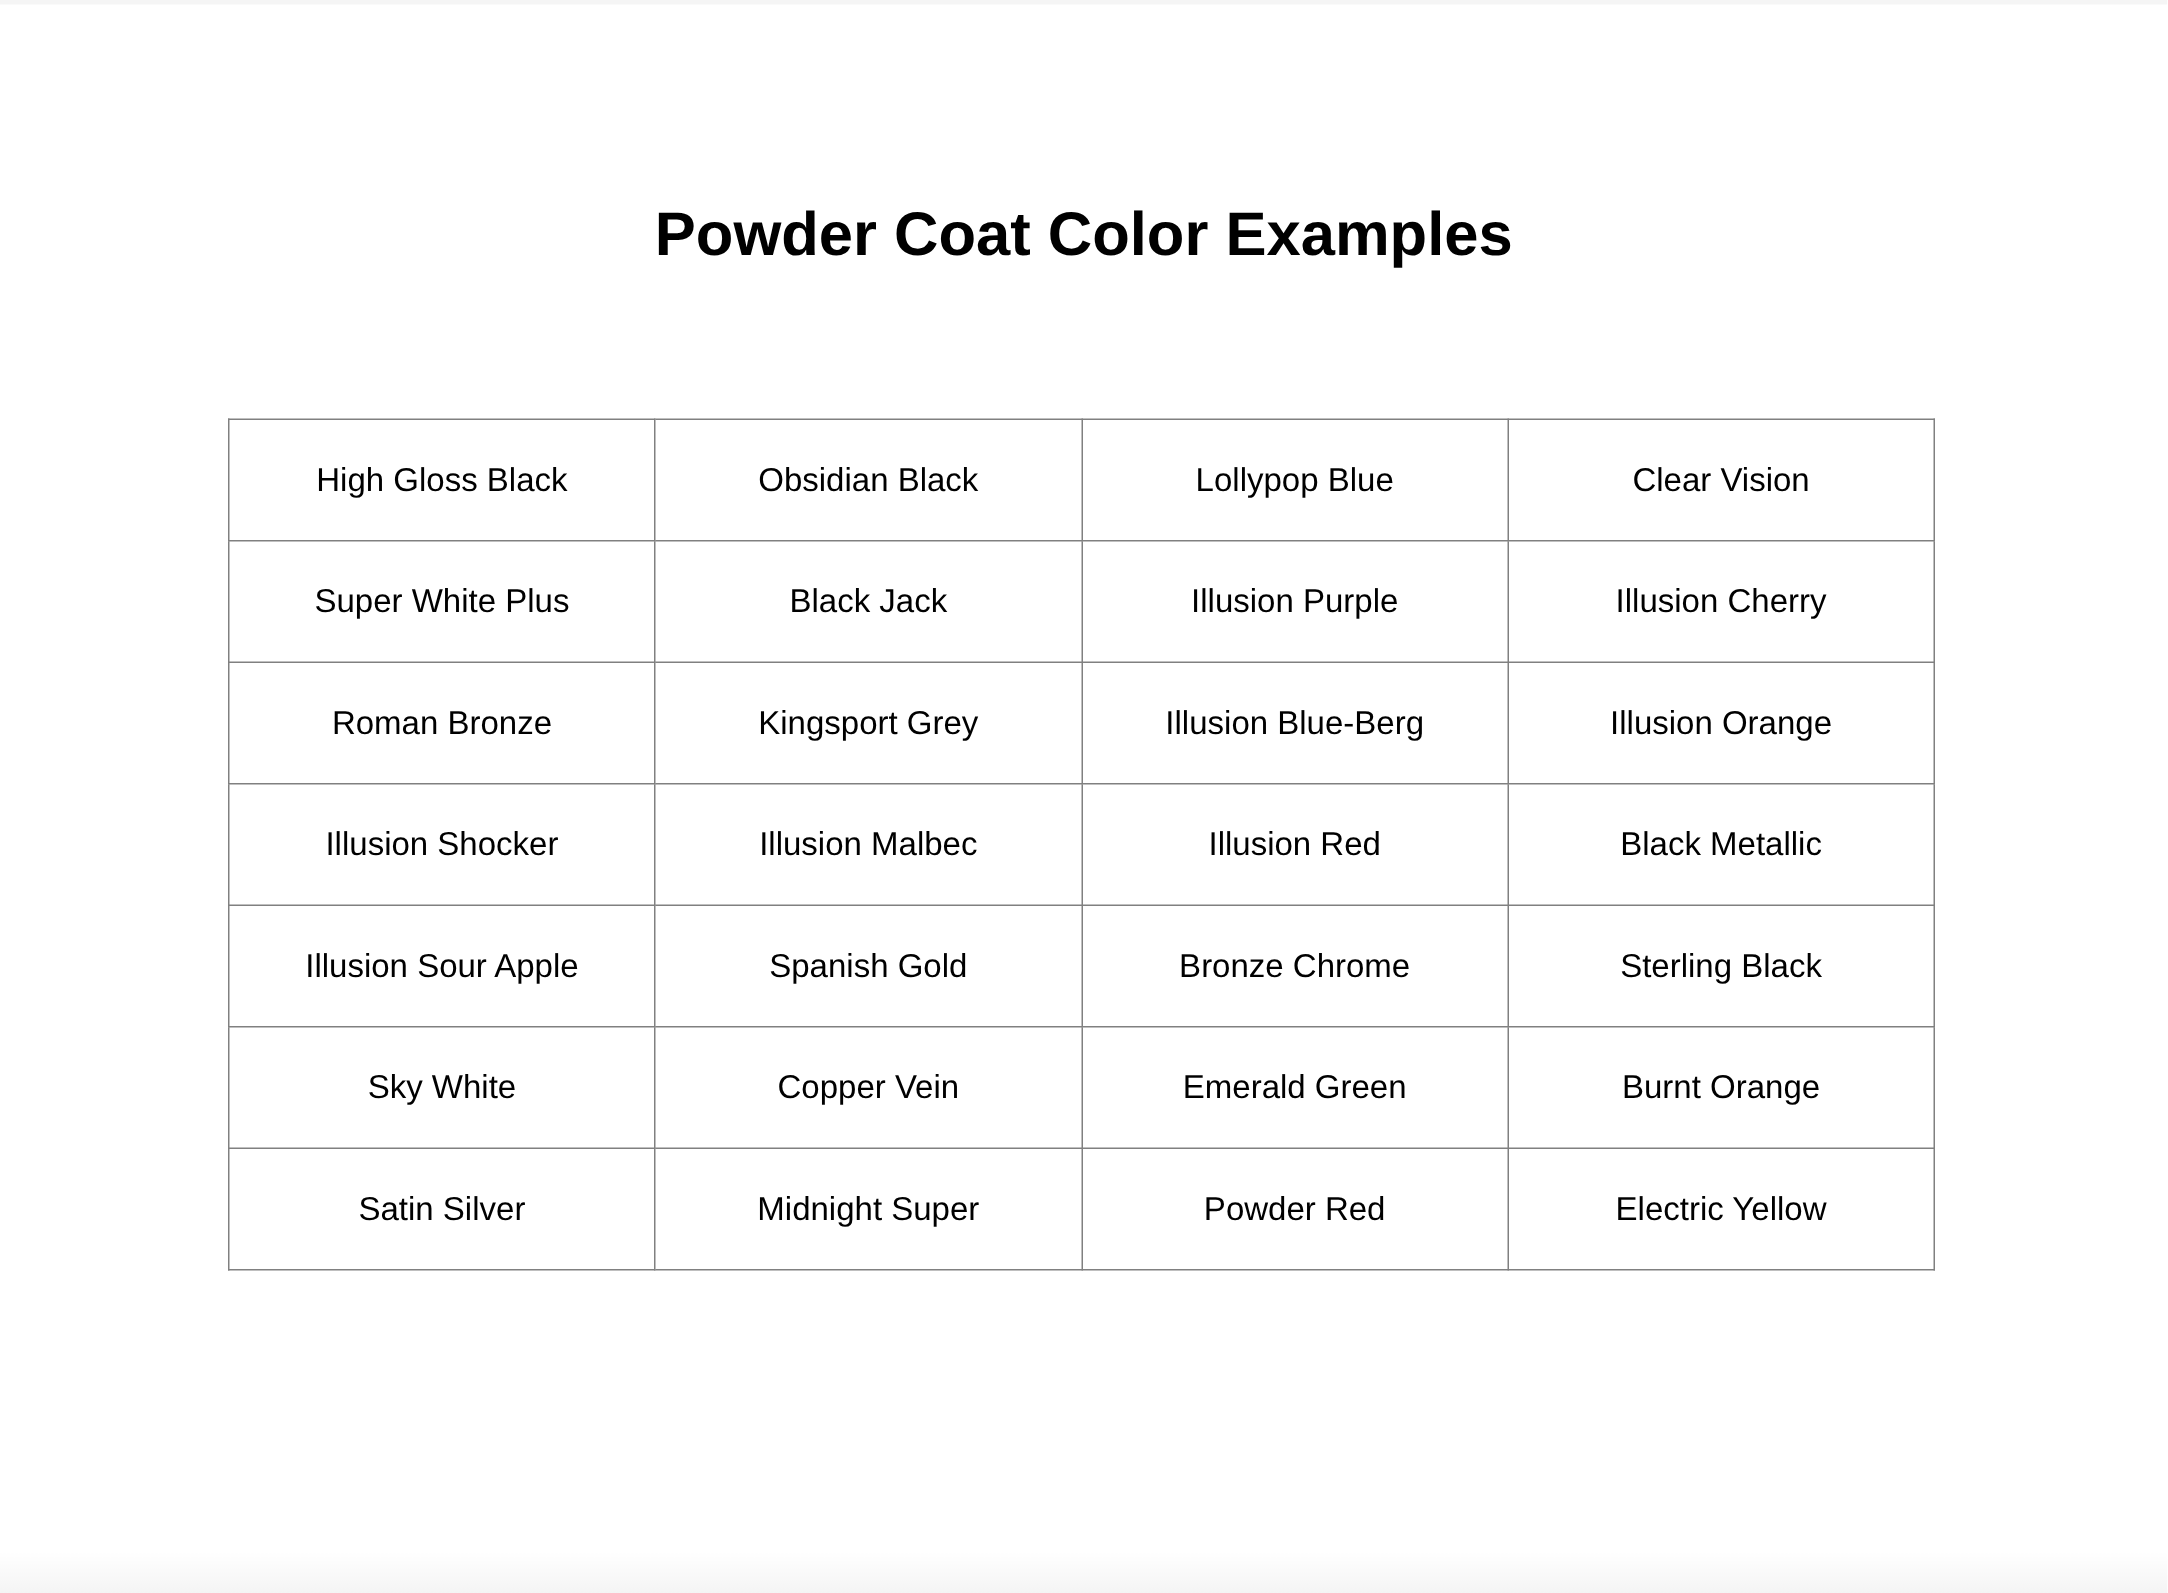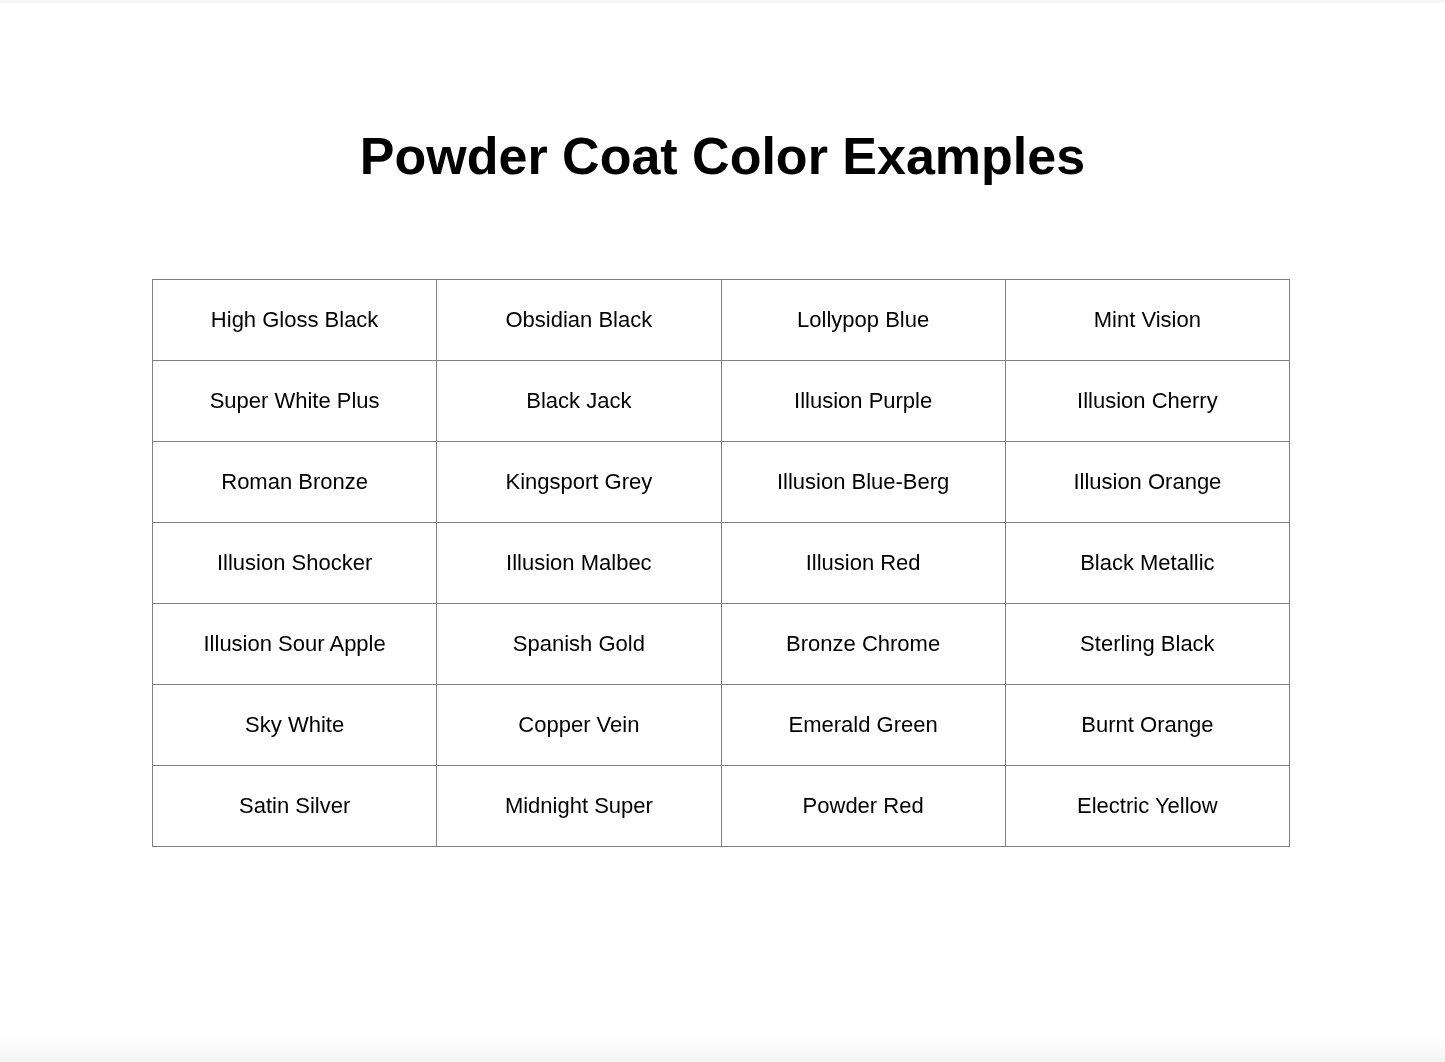--- a/index.html
+++ b/index.html
@@ -36,21 +36,21 @@
     height: 28px;
     background: linear-gradient(to bottom, rgba(0,0,0,0) 0%, rgba(0,0,0,0.045) 100%);
   }
 
   .doc-title {
     position: absolute;
     left: 0;
     top: 130px;
     width: 100%;
     text-align: center;
-    font-size: 52px;
+    font-size: 41px;
     font-weight: bold;
     color: #000000;
     letter-spacing: 0px;
     line-height: 52px;
   }
 
   table.color-table {
     position: absolute;
     left: 152px;
     top: 279px;
@@ -80,21 +80,21 @@
   <div class="top-edge"></div>
 
   <h1 class="doc-title">Powder Coat Color Examples</h1>
 
   <table class="color-table">
     <tbody>
       <tr>
         <td>High Gloss Black</td>
         <td>Obsidian Black</td>
         <td>Lollypop Blue</td>
-        <td>Mint Vision</td>
+        <td>Clear Vision</td>
       </tr>
       <tr>
         <td>Super White Plus</td>
         <td>Black Jack</td>
         <td>Illusion Purple</td>
         <td>Illusion Cherry</td>
       </tr>
       <tr>
         <td>Roman Bronze</td>
         <td>Kingsport Grey</td>

